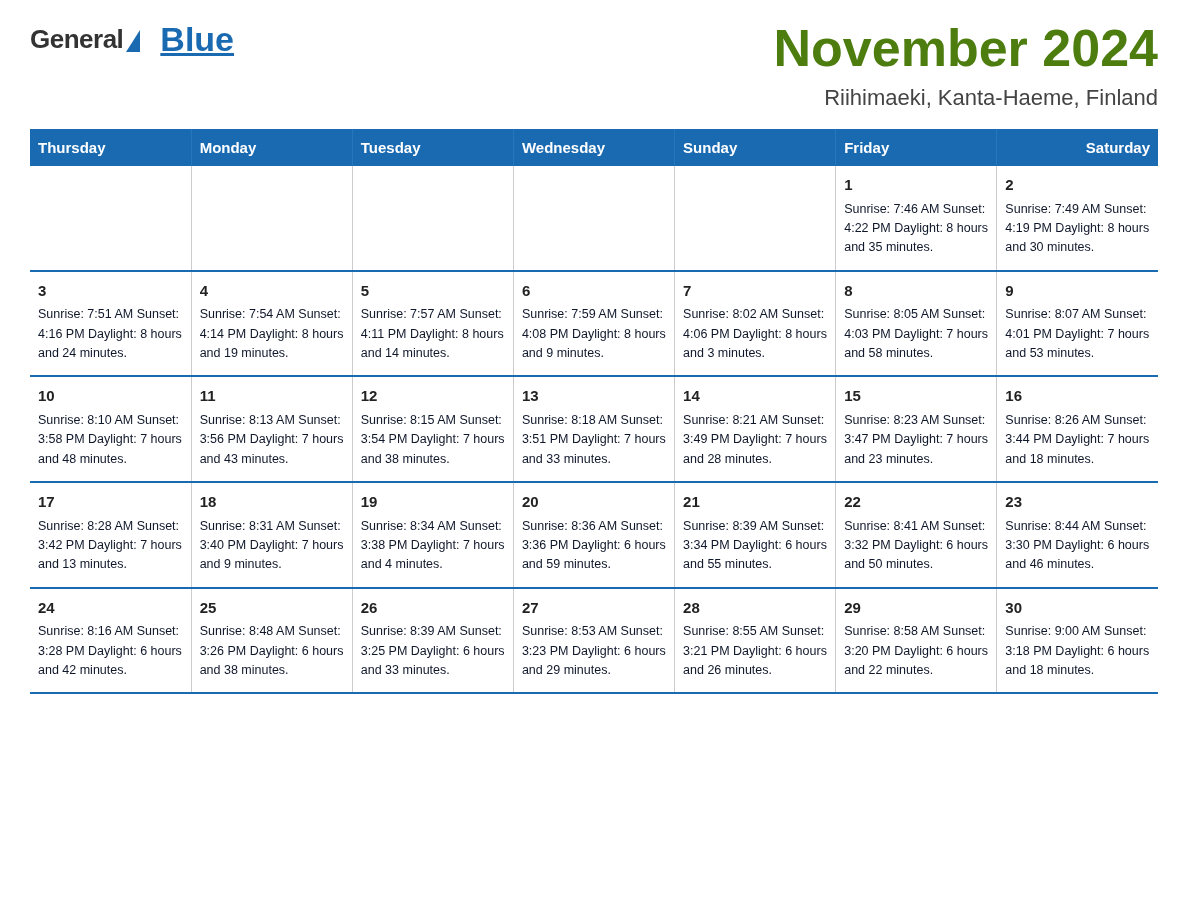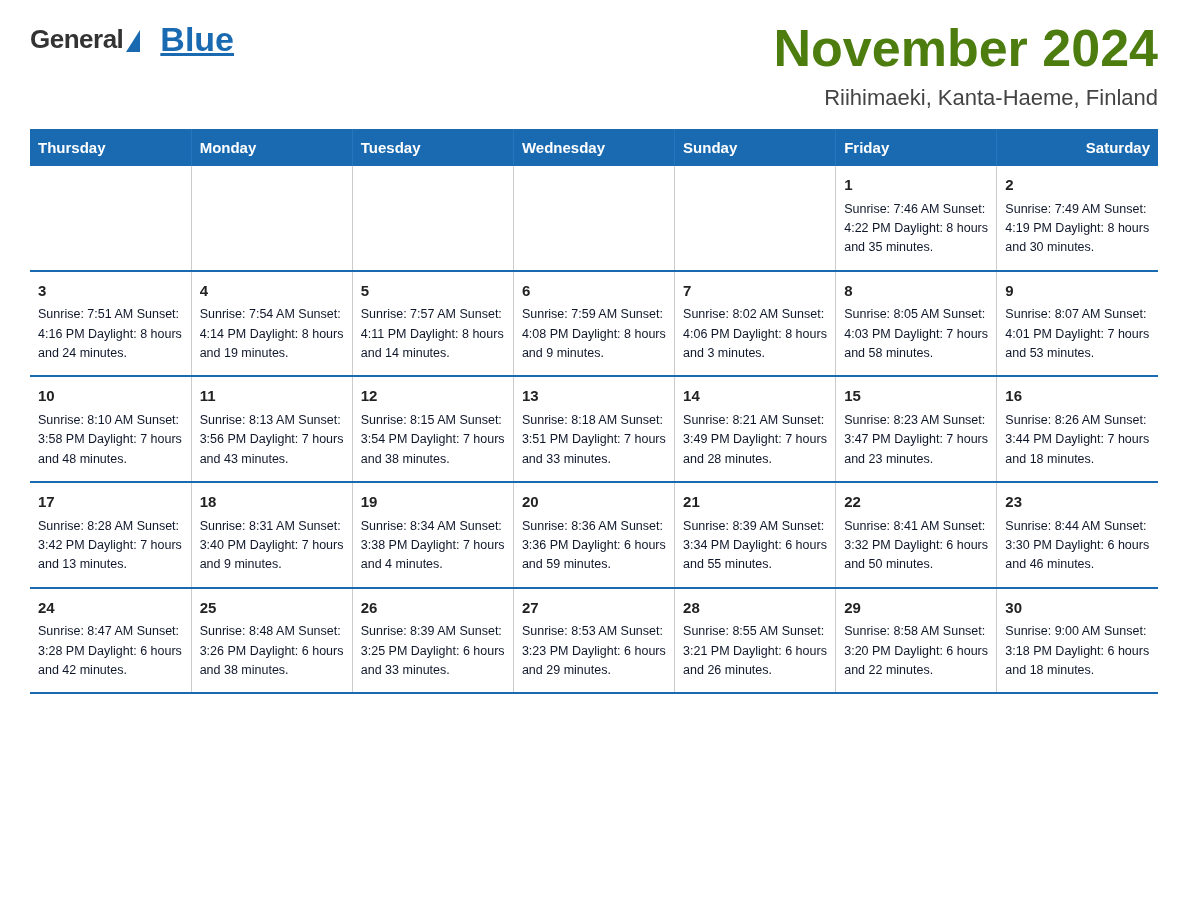--- a/index.html
+++ b/index.html
@@ -282,21 +282,21 @@
         <td>
           <span class="day-num">23</span>
           <div class="day-info">Sunrise: 8:44 AM
 Sunset: 3:30 PM
 Daylight: 6 hours and 46 minutes.</div>
         </td>
       </tr>
       <tr>
         <td>
           <span class="day-num">24</span>
-          <div class="day-info">Sunrise: 8:47 AM
+          <div class="day-info">Sunrise: 8:16 AM
 Sunset: 3:28 PM
 Daylight: 6 hours and 42 minutes.</div>
         </td>
         <td>
           <span class="day-num">25</span>
           <div class="day-info">Sunrise: 8:48 AM
 Sunset: 3:26 PM
 Daylight: 6 hours and 38 minutes.</div>
         </td>
         <td>

